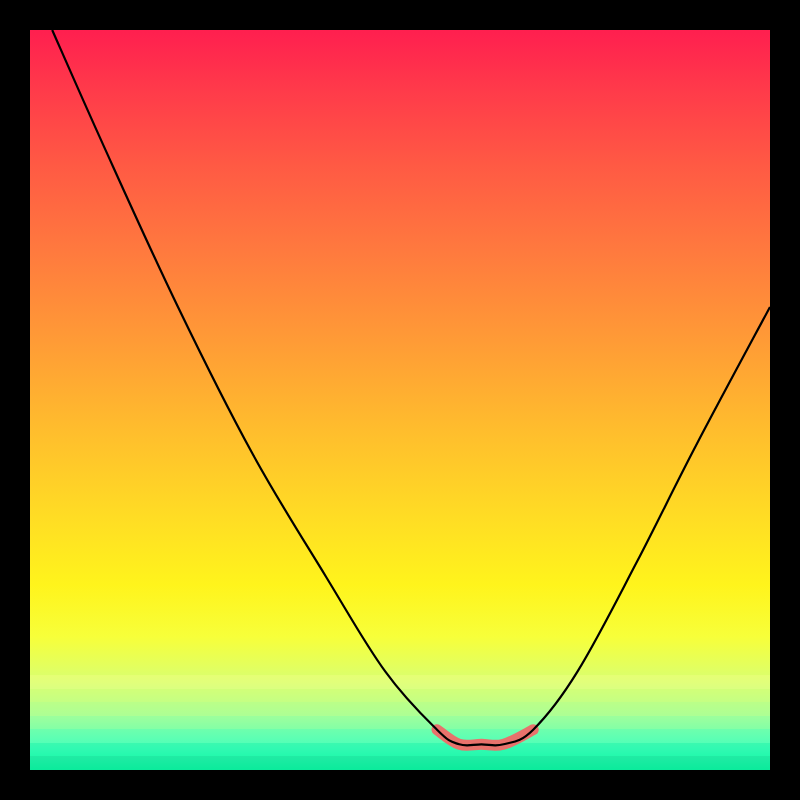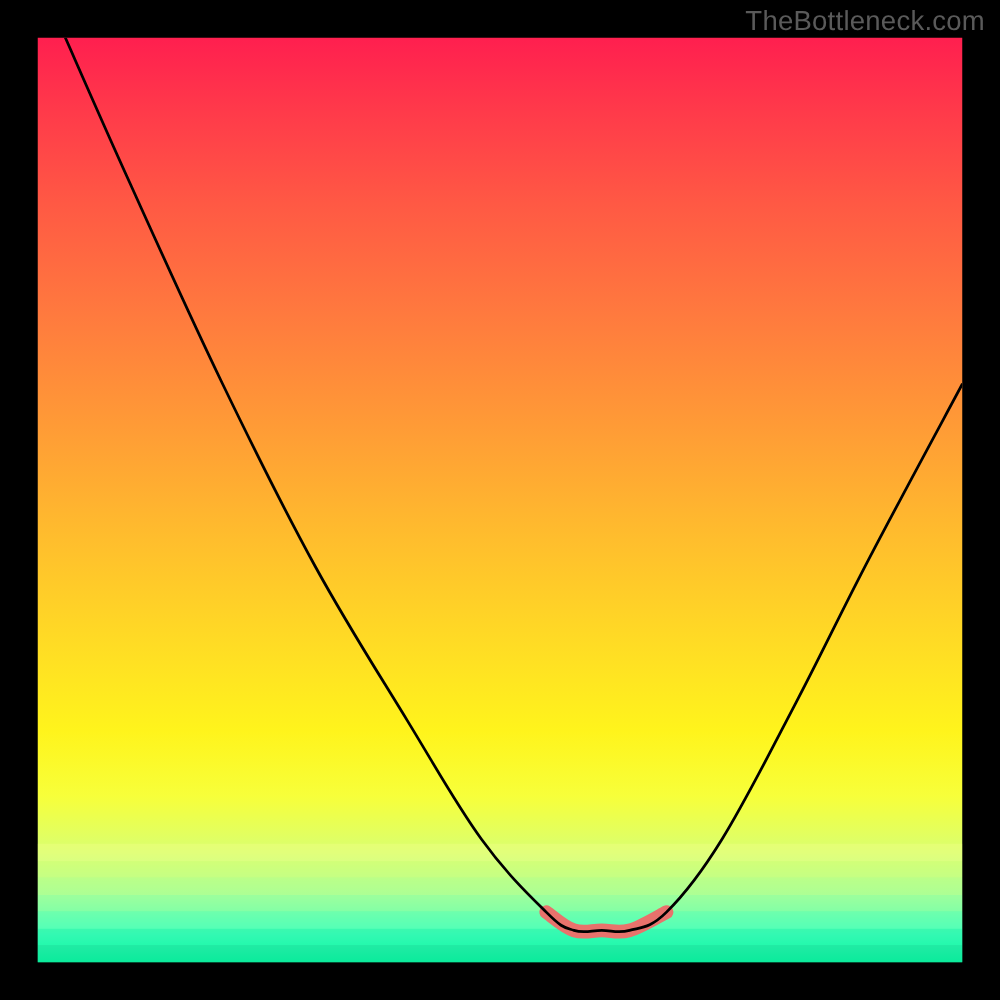--- a/index.html
+++ b/index.html
@@ -80,21 +80,20 @@
   .mainline {
     stroke: #000;
     stroke-width: 2.2;
     fill: none;
   }
 </style>
 </head>
 <body>
 <div class="frame">
 
-  <div class="watermark">TheBottleneck.com</div>
 
   <div class="plot">
     <div class="gradient"></div>
 
     <div class="bands">
       <div style="background:rgba(255,255,150,0.25)"></div>
       <div style="background:rgba(220,255,120,0.25)"></div>
       <div style="background:rgba(180,255,140,0.25)"></div>
       <div style="background:rgba(120,255,170,0.30)"></div>
       <div style="background:rgba(60,255,190,0.35)"></div>

